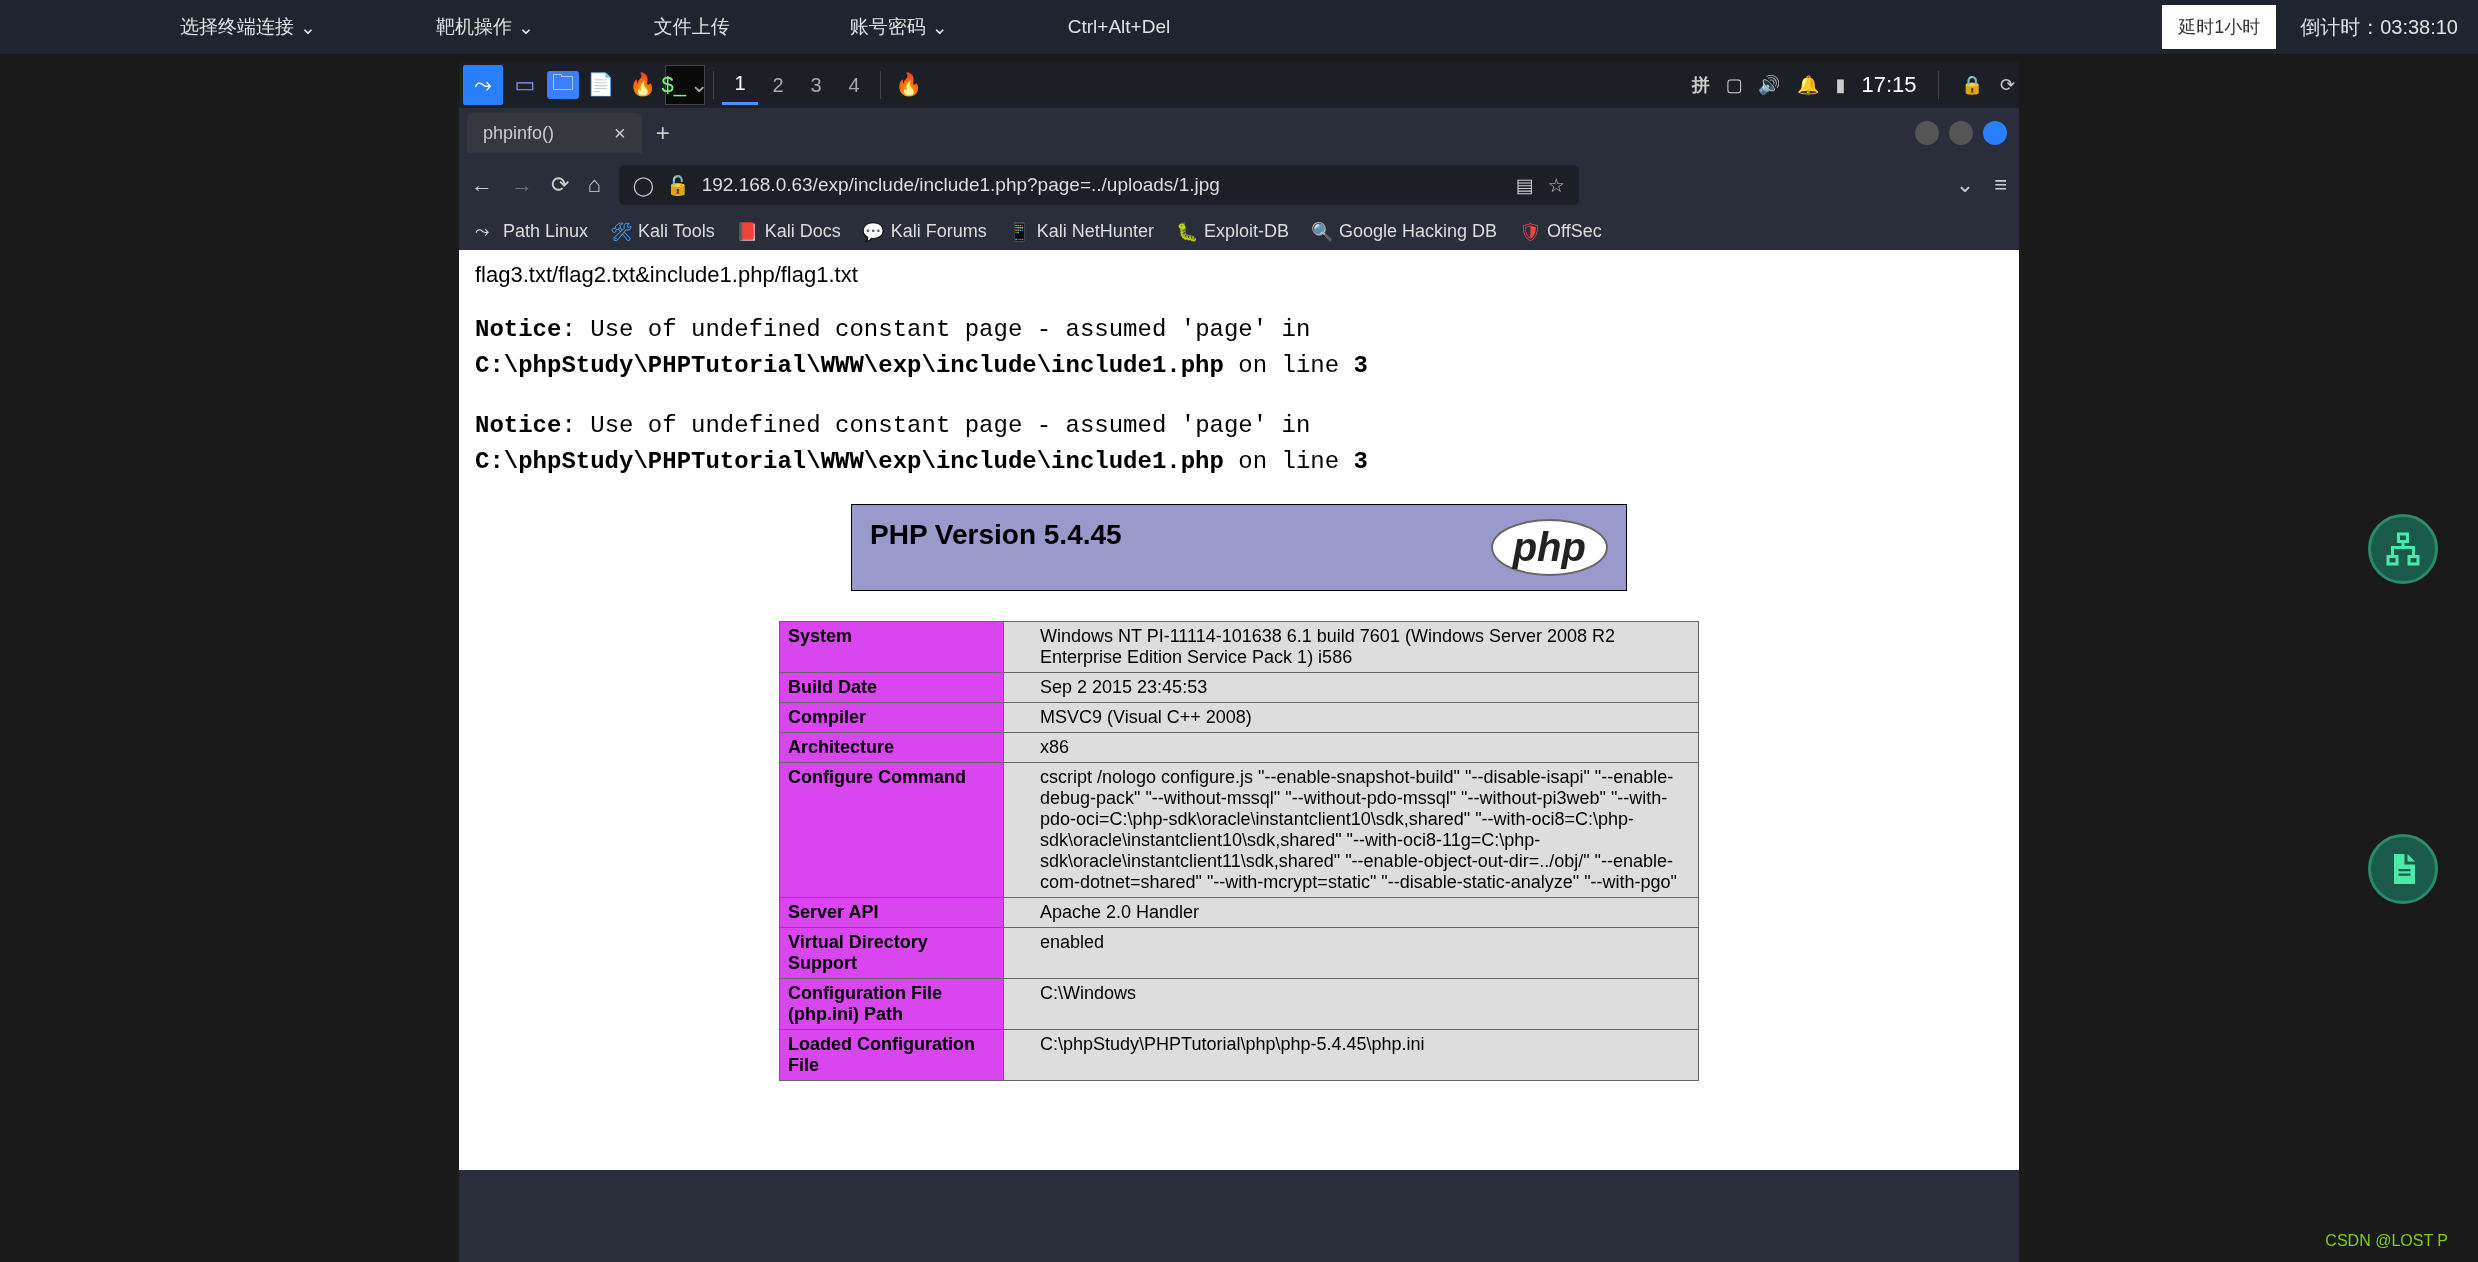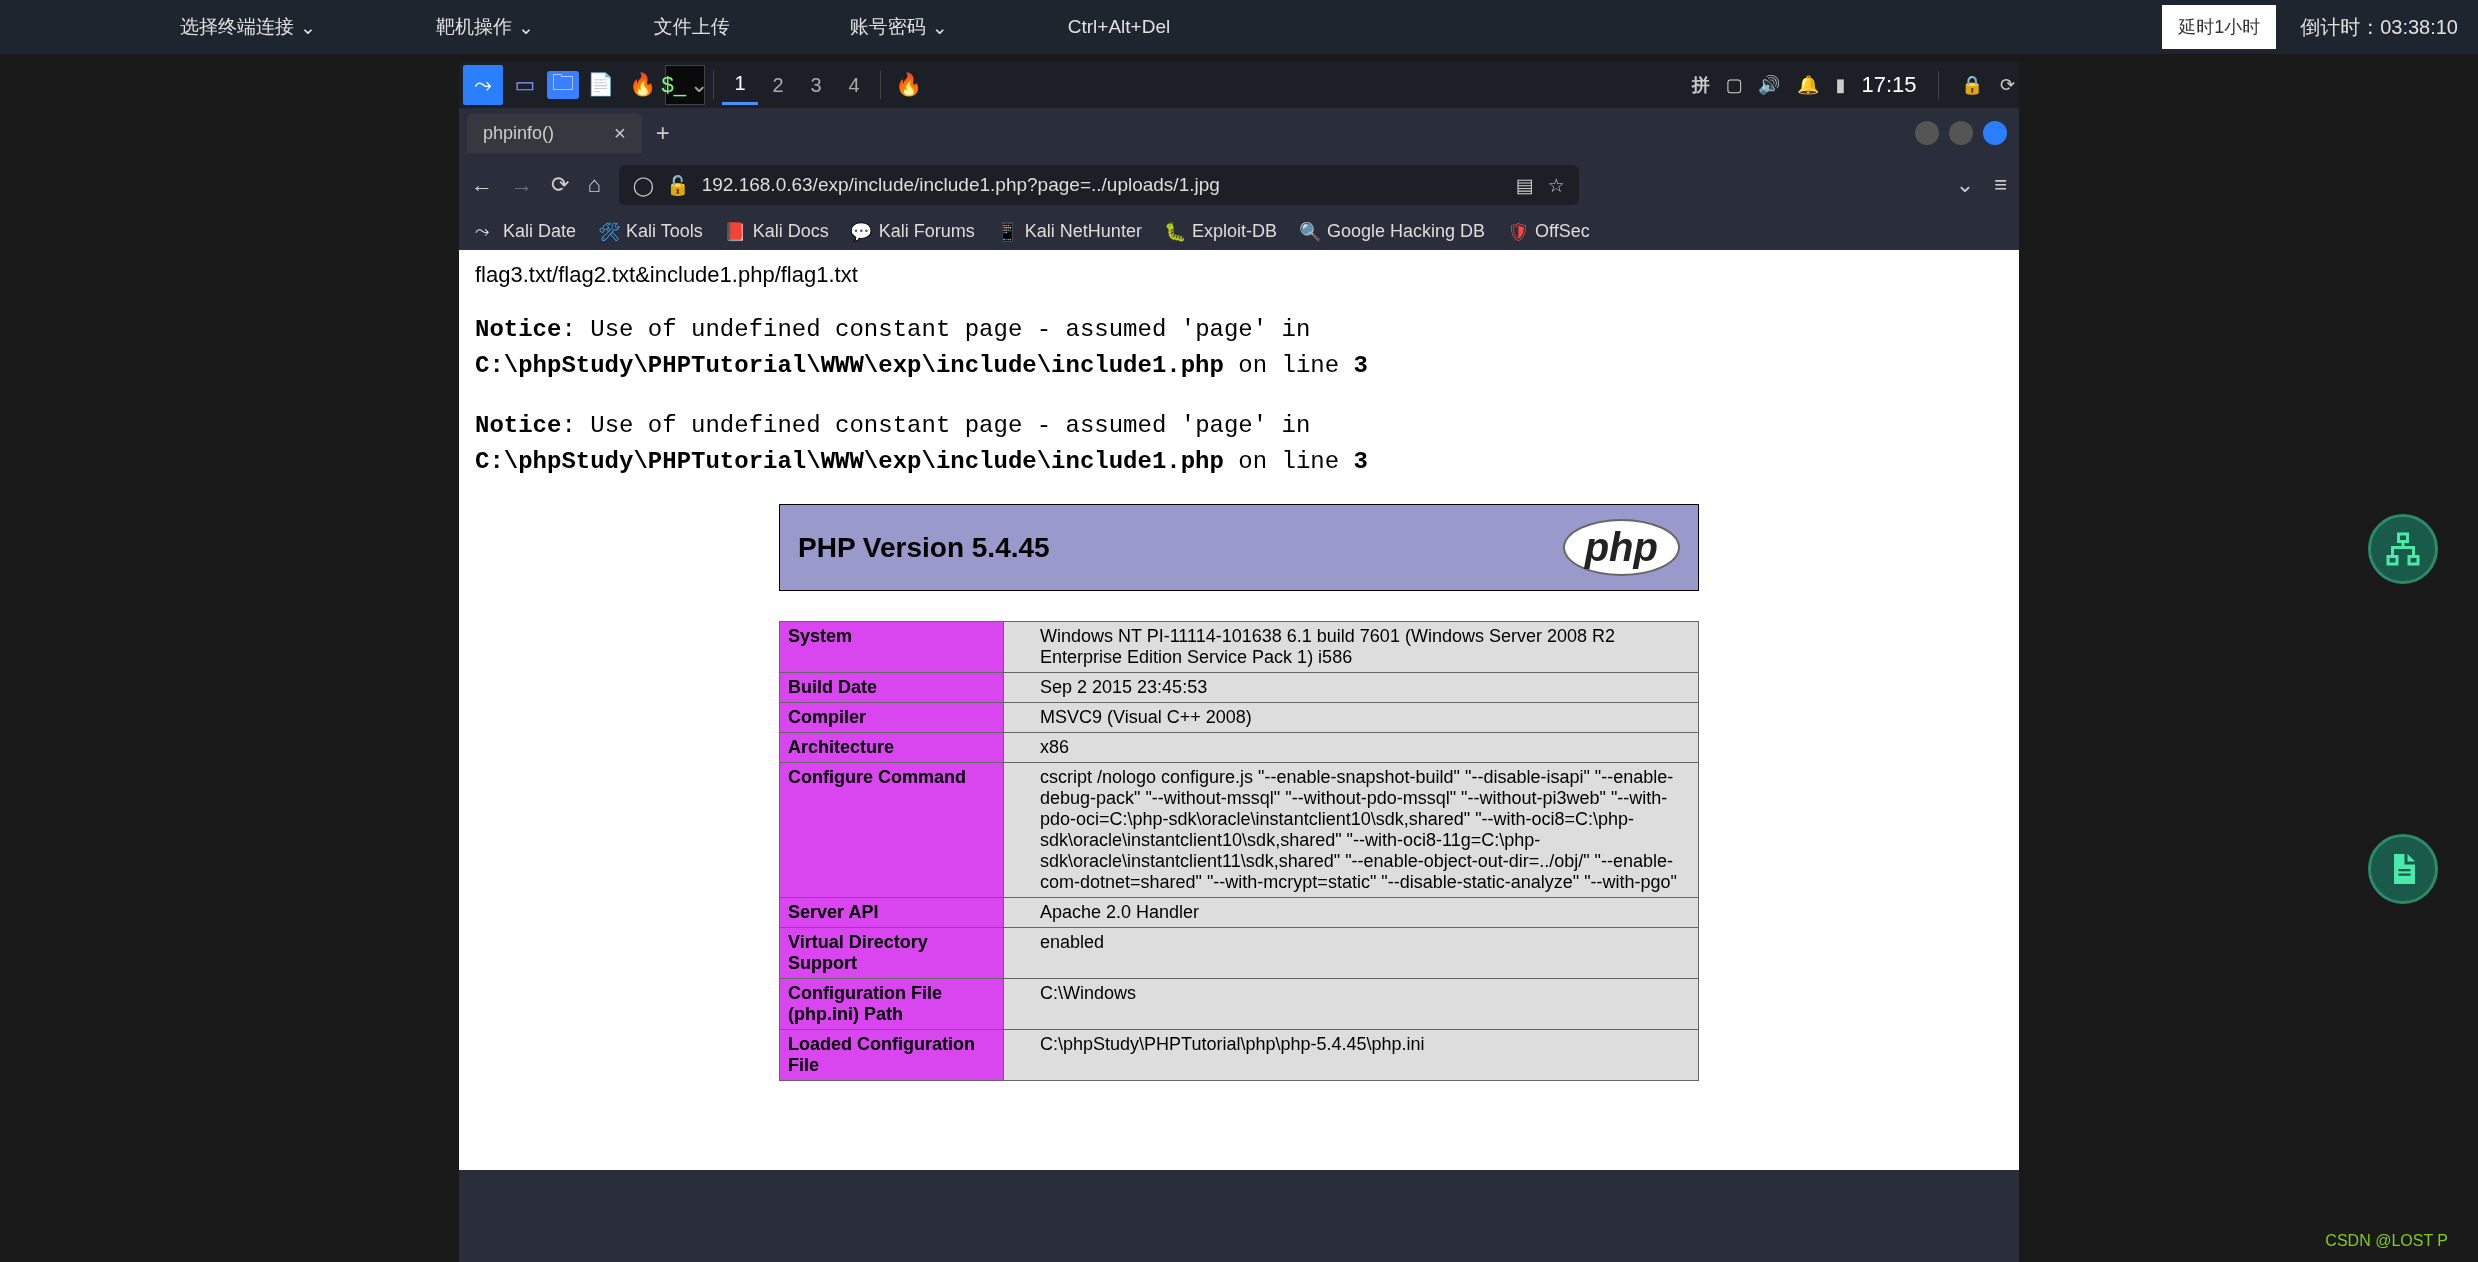--- a/index.html
+++ b/index.html
@@ -52,25 +52,24 @@
 .nav-right { margin-left: auto; display: flex; gap: 20px; align-items: center; }
 .bookmarks { height: 38px; background: #2a2e3a; display: flex; align-items: center; padding: 0 16px; gap: 22px; color: #ddd; font-size: 18px; }
 .bm-item { display: flex; align-items: center; gap: 8px; cursor: pointer; }
 .bm-ico { width: 20px; height: 20px; display: inline-block; }
 .page-content { background: #fff; height: 920px; overflow-y: auto; padding: 12px 16px; font-family: sans-serif; color: #000; }
 .flag-line { font-size: 22px; margin-bottom: 24px; }
 .notice-block { font-size: 24px; line-height: 1.5; margin-bottom: 24px; font-family: Liberation Mono, monospace; }
 .phpinfo-header {
   background: #9999cc;
   border: 1px solid #000;
-  width: 920px;
+  width: 776px;
   margin: 0 auto 30px auto;
   padding: 14px 18px;
   display: flex;
-  align-items: center;
   justify-content: space-between;
 }
 .php-version { font-size: 28px; font-weight: bold; }
 .php-logo { font-size: 40px; font-style: italic; font-weight: bold; color: #222; background: #fff; border-radius: 50%; padding: 4px 20px; border: 2px solid #666; }
 .phpinfo-table { width: 920px; margin: 0 auto; border-collapse: collapse; font-size: 18px; }
 .phpinfo-table td { border: 1px solid #666; padding: 4px 8px; vertical-align: top; }
 .phpinfo-table td:first-child { background: #d946ef; font-weight: bold; width: 224px; }
 .phpinfo-table td:last-child { background: #dddddd; padding-left: 36px; }
 .side-btns { position: absolute; right: 40px; top: 460px; display: flex; flex-direction: column; gap: 250px; }
 .side-btn { width: 70px; height: 70px; border-radius: 50%; background: #1a5a4a; border: 3px solid #2a8a6a; display: flex; align-items: center; justify-content: center; color: #4aeaaa; font-size: 32px; cursor: pointer; }
@@ -175,21 +174,21 @@
       </div>
       <div class="nav-right">
         <span class="nav-icon">⌄</span>
         <span class="nav-icon">≡</span>
       </div>
     </div>
 
     <div class="bookmarks">
       <div class="bm-item">
           <span class="bm-ico">⤳</span>
-          <span>Kali Date</span>
+          <span>Path Linux</span>
         </div>
       <div class="bm-item">
           <span class="bm-ico" style="color:#4af">🛠</span>
           <span>Kali Tools</span>
         </div>
       <div class="bm-item">
           <span class="bm-ico" style="color:#f44">📕</span>
           <span>Kali Docs</span>
         </div>
       <div class="bm-item">

